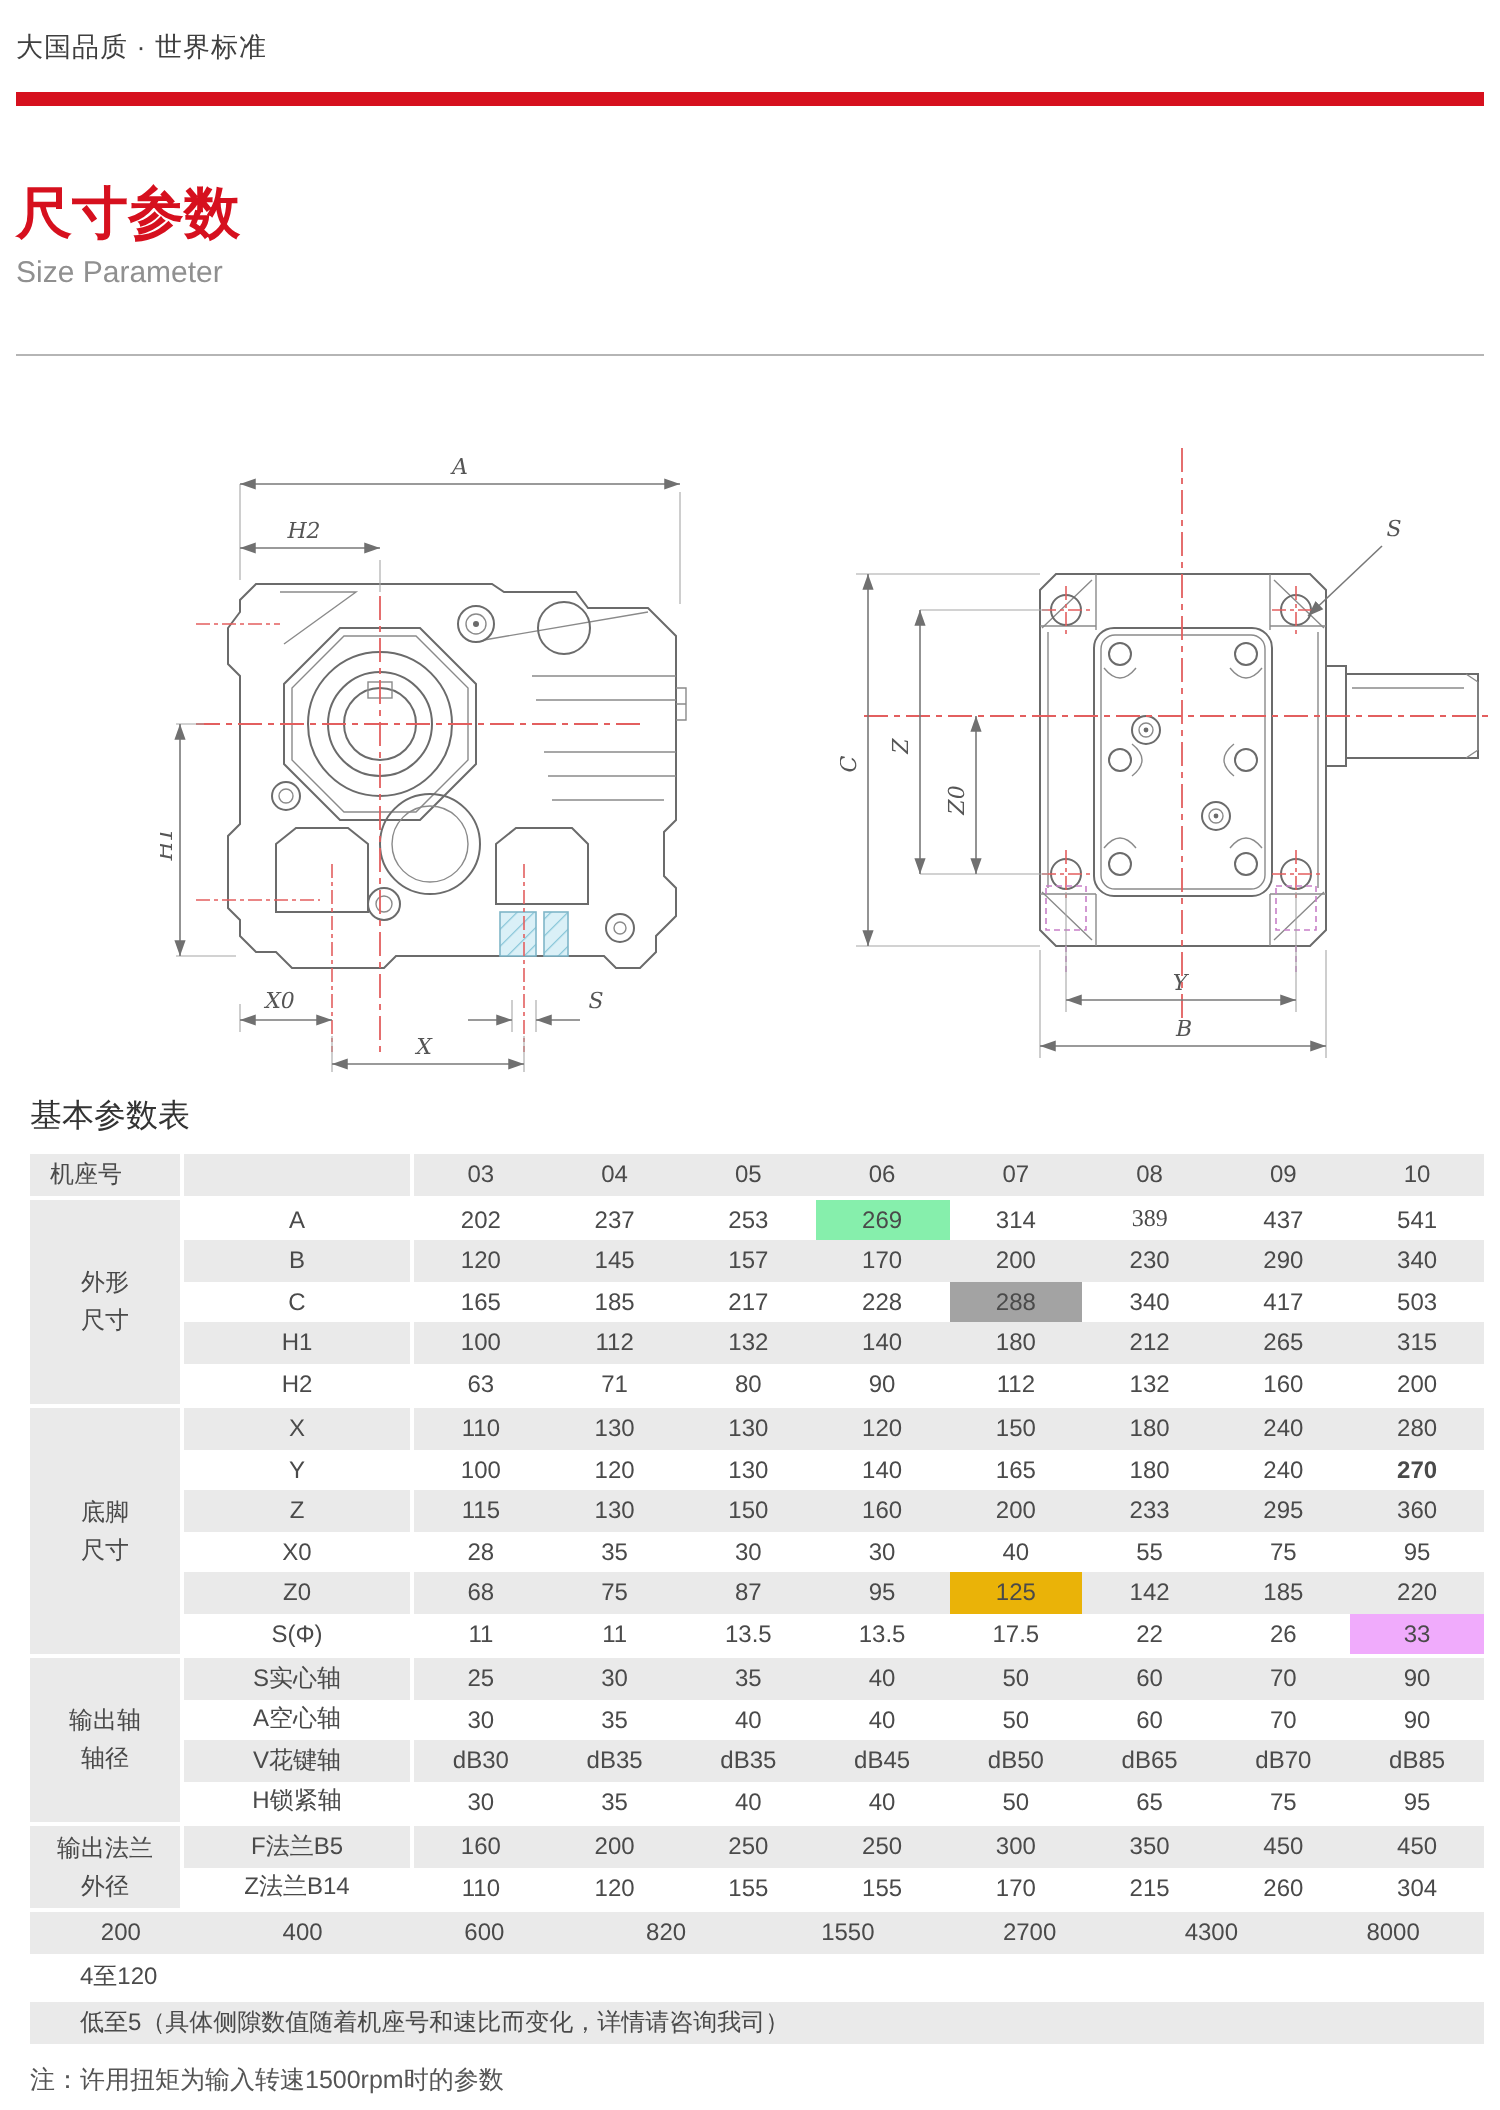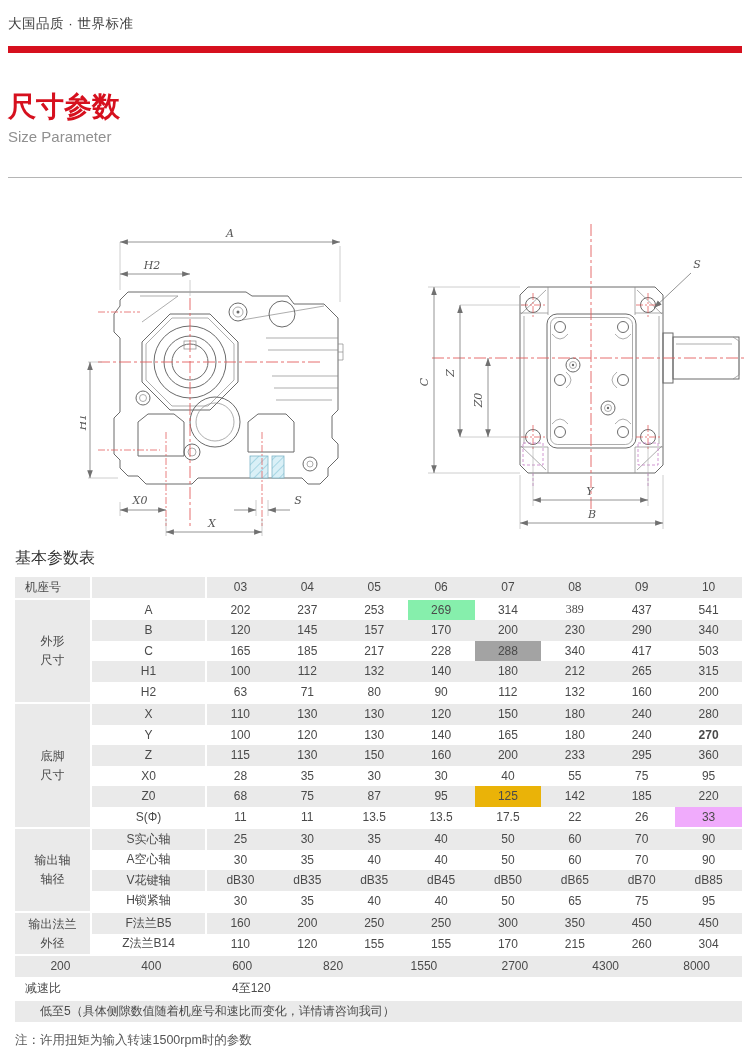--- a/index.html
+++ b/index.html
@@ -446,21 +446,20 @@
         <div class="cell d" style="background: rgb(234, 234, 234);">200</div>
         <div class="cell d" style="background: rgb(234, 234, 234);">400</div>
         <div class="cell d" style="background: rgb(234, 234, 234);">600</div>
         <div class="cell d" style="background: rgb(234, 234, 234);">820</div>
         <div class="cell d" style="background: rgb(234, 234, 234);">1550</div>
         <div class="cell d" style="background: rgb(234, 234, 234);">2700</div>
         <div class="cell d" style="background: rgb(234, 234, 234);">4300</div>
         <div class="cell d" style="background: rgb(234, 234, 234);">8000</div>
       </div>
       <div class="frow gap">
-        <div class="cell flabel" style="background: rgb(255, 255, 255);">减速比</div>
         <div class="cell spanv" style="background: rgb(255, 255, 255);">4至120</div>
       </div>
       <div class="frow gap">
         <div class="cell spanv" style="background: rgb(234, 234, 234);">低至5（具体侧隙数值随着机座号和速比而变化，详情请咨询我司）</div>
       </div>
     </div>
 
   <div class="note">注：许用扭矩为输入转速1500rpm时的参数</div>
 </div>
 

